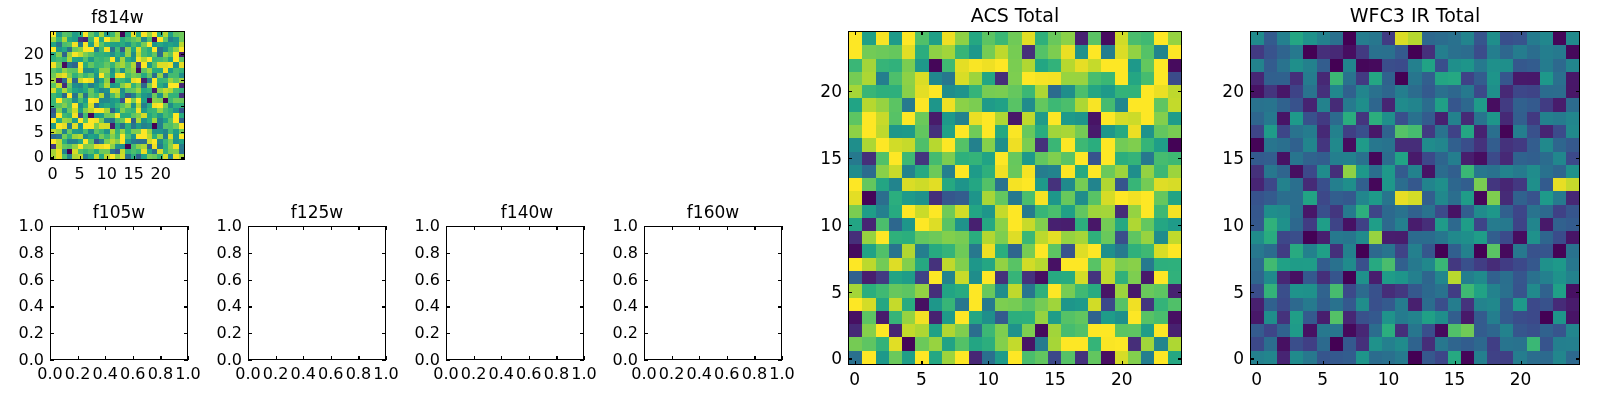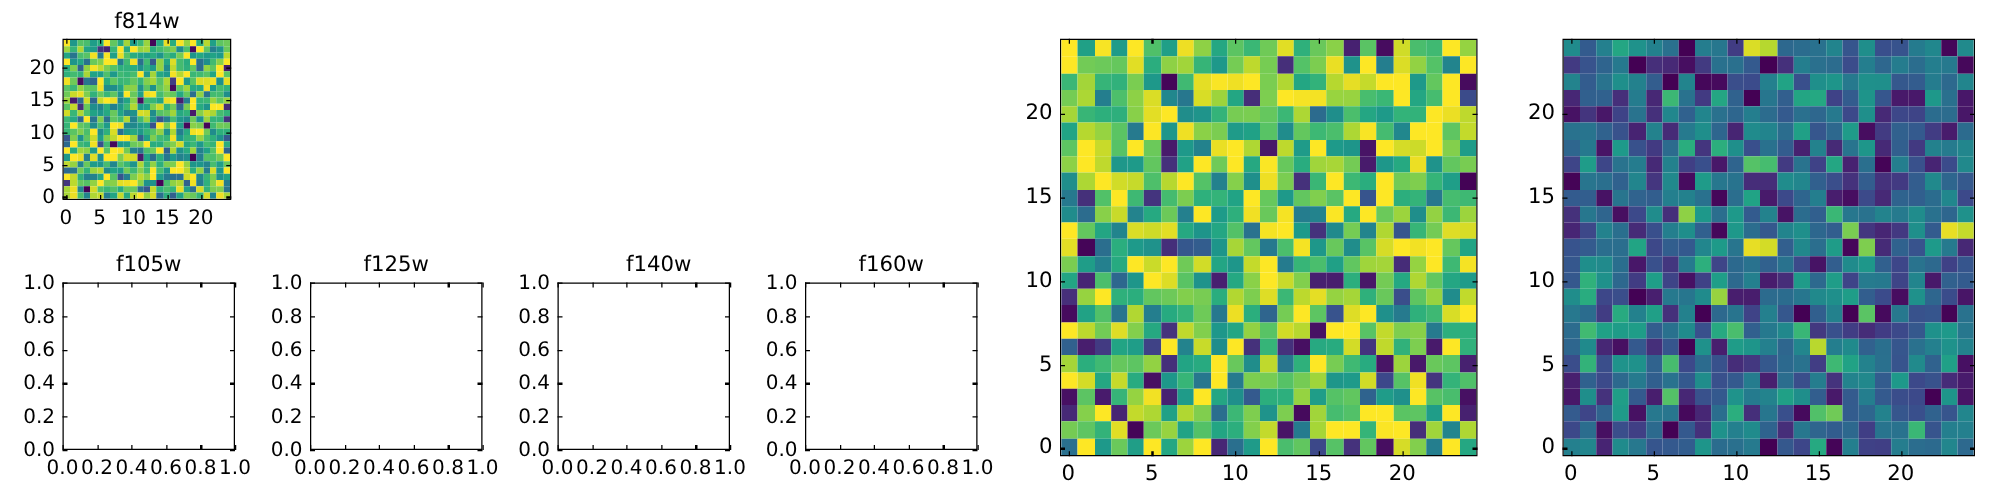--- a/index.html
+++ b/index.html
@@ -849,20 +849,21 @@
       <div class="tickmark y" style="left: 778px; top: 279.6px;"></div>
       <div class="tick y" style="left: 578px; width: 60px; top: 279.6px;">0.6</div>
       <div class="tickmark y" style="left: 644px; top: 252.8px;"></div>
       <div class="tickmark y" style="left: 778px; top: 252.8px;"></div>
       <div class="tick y" style="left: 578px; width: 60px; top: 252.8px;">0.8</div>
       <div class="tickmark y" style="left: 644px; top: 226px;"></div>
       <div class="tickmark y" style="left: 778px; top: 226px;"></div>
       <div class="tick y" style="left: 578px; width: 60px; top: 226px;">1.0</div>
     </div>
     <div class="panel g-right" style="left: 0px; top: 0px; width: 1600px; height: 400px;">
+      <div class="panel-title" style="left: 848px; width: 334px; top: 6px;">ACS Total</div>
       <div class="axes-frame" style="left: 848px; top: 31px; width: 334px; height: 334px;">
         <div class="heat" style="left: 0px; top: 0px; width: 100%; height: 100%; grid-template-columns: repeat(25, 1fr); grid-template-rows: repeat(25, 1fr);">
           <i style="background: rgb(253, 231, 37);"></i>
           <i style="background: rgb(32, 160, 134);"></i>
           <i style="background: rgb(247, 228, 37);"></i>
           <i style="background: rgb(30, 155, 137);"></i>
           <i style="background: rgb(253, 231, 37);"></i>
           <i style="background: rgb(80, 192, 105);"></i>
           <i style="background: rgb(32, 159, 135);"></i>
           <i style="background: rgb(238, 223, 36);"></i>
@@ -1510,20 +1511,21 @@
       <div class="tickmark y" style="left: 1178px; top: 224.72px;"></div>
       <div class="tick y" style="left: 782px; width: 60px; top: 224.72px;">10</div>
       <div class="tickmark y" style="left: 848px; top: 157.92px;"></div>
       <div class="tickmark y" style="left: 1178px; top: 157.92px;"></div>
       <div class="tick y" style="left: 782px; width: 60px; top: 157.92px;">15</div>
       <div class="tickmark y" style="left: 848px; top: 91.12px;"></div>
       <div class="tickmark y" style="left: 1178px; top: 91.12px;"></div>
       <div class="tick y" style="left: 782px; width: 60px; top: 91.12px;">20</div>
     </div>
     <div class="panel g-right" style="left: 0px; top: 0px; width: 1600px; height: 400px;">
+      <div class="panel-title" style="left: 1250px; width: 330px; top: 6px;">WFC3 IR Total</div>
       <div class="axes-frame" style="left: 1250px; top: 31px; width: 330px; height: 334px;">
         <div class="heat" style="left: 0px; top: 0px; width: 100%; height: 100%; grid-template-columns: repeat(25, 1fr); grid-template-rows: repeat(25, 1fr);">
           <i style="background: rgb(32, 139, 140);"></i>
           <i style="background: rgb(51, 91, 142);"></i>
           <i style="background: rgb(36, 128, 142);"></i>
           <i style="background: rgb(36, 166, 131);"></i>
           <i style="background: rgb(31, 146, 139);"></i>
           <i style="background: rgb(35, 129, 141);"></i>
           <i style="background: rgb(42, 112, 142);"></i>
           <i style="background: rgb(68, 1, 84);"></i>

